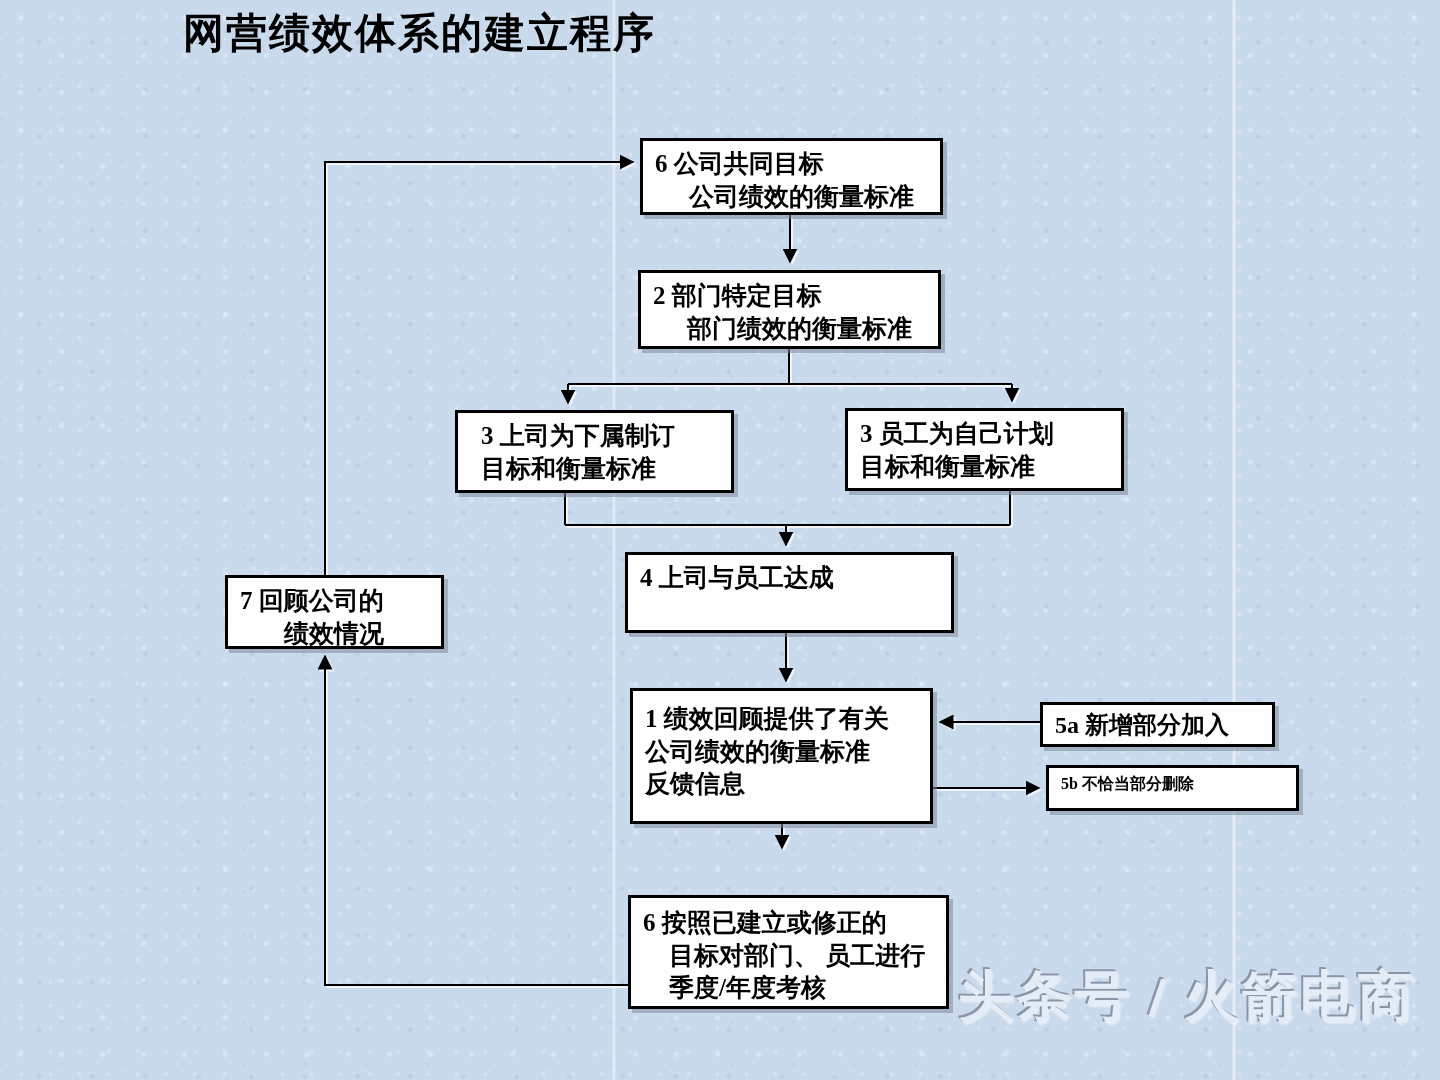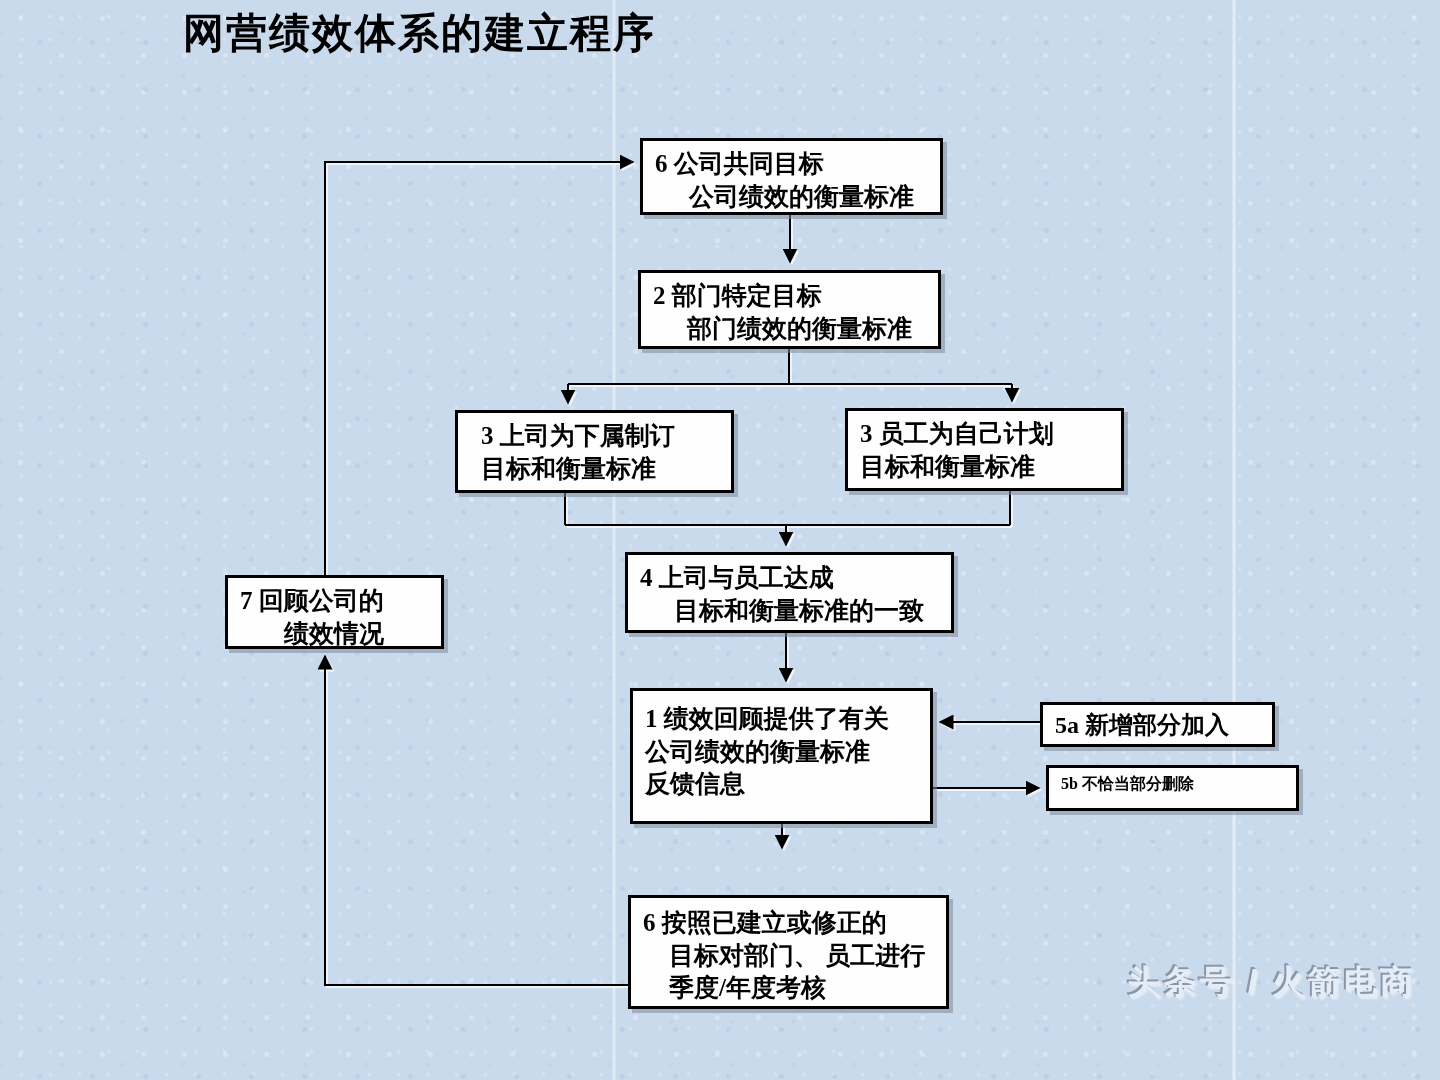--- a/index.html
+++ b/index.html
@@ -42,22 +42,22 @@
   .b4 {left:625px; top:552px; width:329px; height:81px;}
   .b5 {left:630px; top:688px; width:303px; height:136px;padding-top:12px;}
   .b5a{left:1040px;top:702px; width:235px; height:45px;font-size:24px;padding-top:5px;}
   .b5b{left:1046px;top:765px; width:253px; height:46px;font-size:16px;padding-top:6px;}
   .b6 {left:628px; top:855px; width:321px; height:114px;padding-top:9px;margin-top:40px;}
   .b7 {left:225px; top:575px; width:219px; height:74px;}
   svg.connectors{position:absolute;left:0;top:0;
     filter:drop-shadow(2px 2px 0 rgba(244,248,252,.85));}
   .watermark{
     position:absolute;right:24px;top:960px;
-    font-family:Liberation Sans, sans-serif;
-    font-weight:bold;font-size:33px;letter-spacing:3px;
+    font-family:Liberation Serif, serif;
+    font-weight:bold;font-size:55px;letter-spacing:3px;
     color:#e3ecf7;
     text-shadow:-2px -2px 0 #8a96a8,-1px -1px 0 #8a96a8,2px 2px 2px rgba(255,255,255,.55);
   }
 </style>
 </head>
 <body>
 
 <div class="stage">
 
   <div class="title">网营绩效体系的建立程序</div>
@@ -111,21 +111,20 @@
     <span class="ln">目标和衡量标准</span>
   </div>
 
   <div class="box b3r">
     <span class="ln">3 员工为自己计划</span>
     <span class="ln">目标和衡量标准</span>
   </div>
 
   <div class="box b4">
     <span class="ln">4 上司与员工达成</span>
-    <span class="ln ind34">目标和衡量标准的一致</span>
   </div>
 
   <div class="box b5">
     <span class="ln">1 绩效回顾提供了有关</span>
     <span class="ln">公司绩效的衡量标准</span>
     <span class="ln">反馈信息</span>
   </div>
 
   <div class="box b5a">
     <span class="ln">5a  新增部分加入</span>

